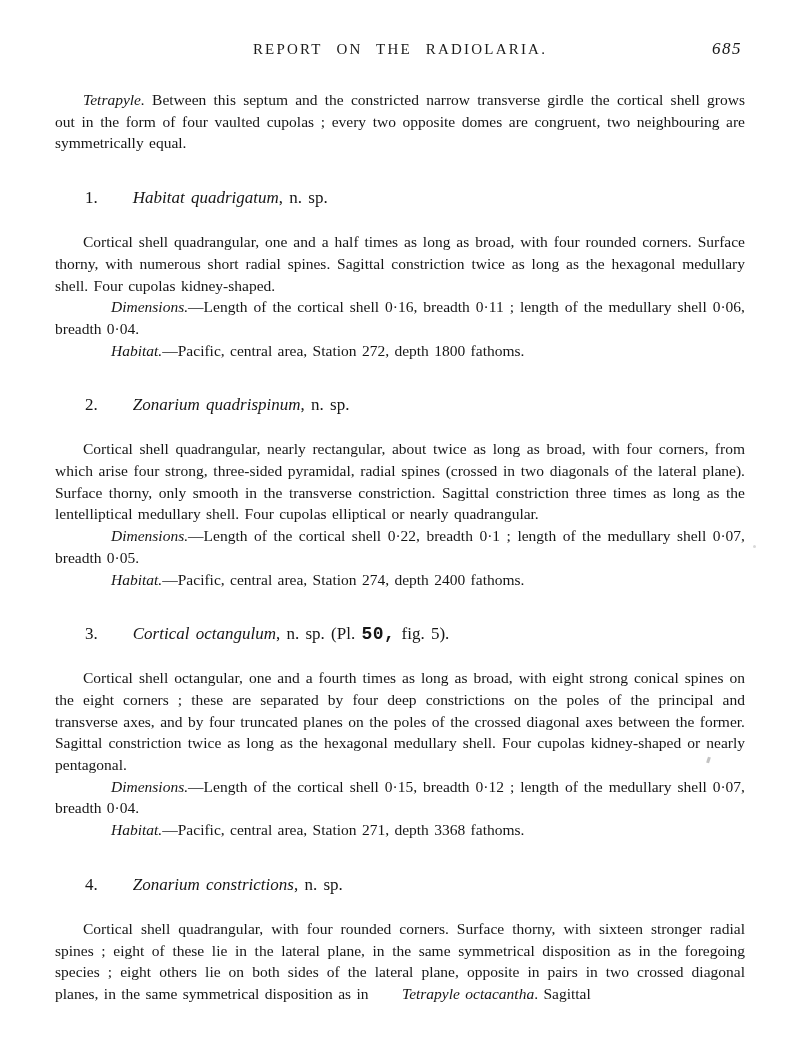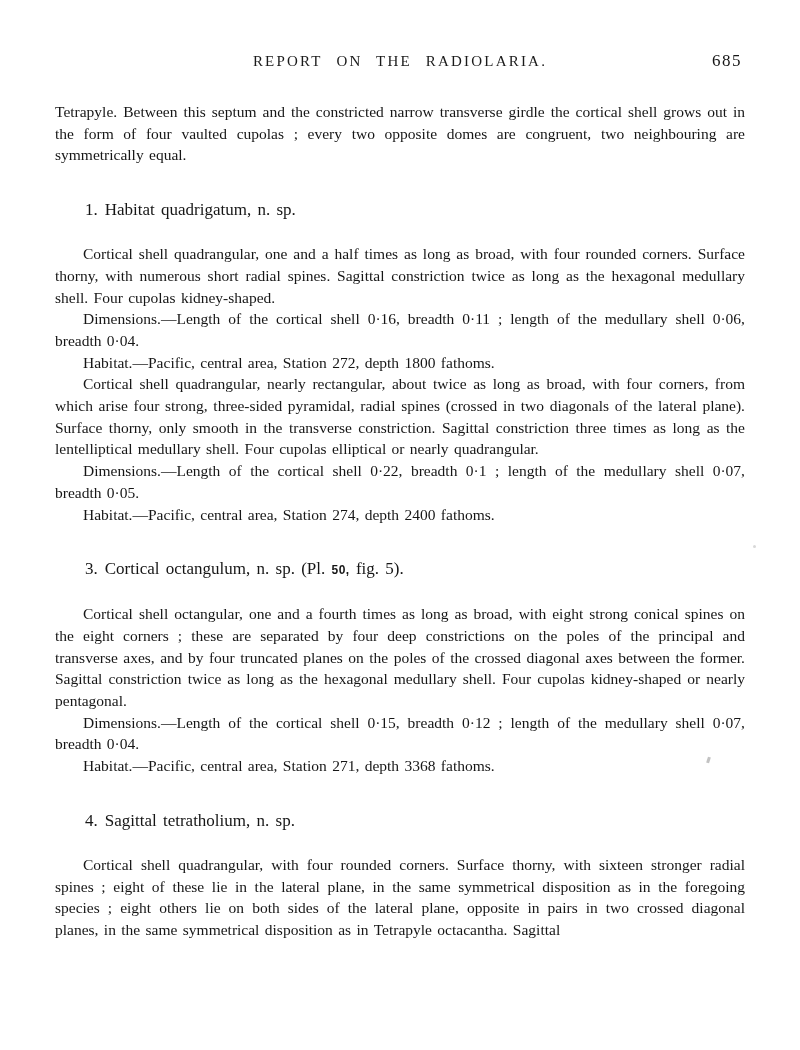--- a/index.html
+++ b/index.html
@@ -1,30 +1,30 @@
 <!DOCTYPE html>
 <html><head>
 <meta charset="utf-8">
 <style>
   html,body{margin:0;padding:0;background:#ffffff;}
   .page{
     position:relative;width:800px;height:1050px;background:#ffffff;overflow:hidden;
     font-family:"Liberation Serif","DejaVu Serif",serif;color:#161616;
   }
-  .content{position:absolute;left:55px;top:12px;width:690px;}
+  .content{position:absolute;left:55px;top:0;width:690px;}
   .running-header{position:relative;height:22px;margin-top:40px;text-align:center;}
   .header-title{font-size:15px;letter-spacing:2.2px;word-spacing:8px;color:#1a1a1a;}
-  .page-number{position:absolute;right:3px;top:-1px;font-size:17px;letter-spacing:1.5px;}
+  .page-number{position:absolute;right:3px;top:-1px;font-size:17px;letter-spacing:1.5px;font-style:italic;}
   .para{font-size:15.5px;line-height:21.7px;margin:0;text-align:justify;word-spacing:1.5px;}
   .intro{margin-top:27px;}
   .indent{text-indent:28px;}
   .section-heading{margin:33px 0 22px 30px;font-size:17px;font-weight:normal;line-height:22px;word-spacing:2px;}
   .section-heading .seg-p:first-child{margin-right:7px;}
-  .seg-i{}
-  .seg-b{font-family:Liberation Sans, sans-serif;font-weight:bold;font-size:12px;letter-spacing:.5px;}
+  .seg-i{font-style:italic;margin-left:28px;}
+  .seg-b{font-family:Liberation Mono, monospace;font-weight:bold;font-size:18px;letter-spacing:.5px;}
   .speck{position:absolute;background:#8f8f8f;opacity:.55;}
   .speck-1{left:707px;top:757px;width:3px;height:6px;transform:rotate(18deg);}
   .speck-2{left:753px;top:545px;width:3px;height:3px;border-radius:50%;opacity:.35;}
 </style>
 </head>
 <body>
 
 <div class="page">
   <div class="content">
     <div class="running-header">
@@ -33,31 +33,32 @@
     </div>
     <p class="para intro" id="intro"><span class="seg-i">Tetrapyle.</span><span class="seg-p">  Between this septum and the constricted narrow transverse girdle the cortical shell grows out in the form of four vaulted cupolas ; every two opposite domes are congruent, two neighbouring are symmetrically equal.</span></p>
     <div id="sections">
         <section>
           <h3 class="section-heading"><span class="seg-p">1.</span><span class="seg-i">Habitat quadrigatum</span><span class="seg-p">, n. sp.</span></h3>
           <p class="para indent"><span class="seg-p">Cortical shell quadrangular, one and a half times as long as broad, with four rounded corners. Surface thorny, with numerous short radial spines. Sagittal constriction twice as long as the hexagonal medullary shell. Four cupolas kidney-shaped.</span></p>
           <p class="para indent"><span class="seg-i">Dimensions.</span><span class="seg-p">—Length of the cortical shell 0·16, breadth 0·11 ; length of the medullary shell 0·06, breadth 0·04.</span></p>
           <p class="para indent"><span class="seg-i">Habitat.</span><span class="seg-p">—Pacific, central area, Station 272, depth 1800 fathoms.</span></p>
         </section>
         <section>
+          <h3 class="section-heading"><span class="seg-p">2.</span><span class="seg-i">Zonarium quadrispinum</span><span class="seg-p">, n. sp.</span></h3>
           <p class="para indent"><span class="seg-p">Cortical shell quadrangular, nearly rectangular, about twice as long as broad, with four corners, from which arise four strong, three-sided pyramidal, radial spines (crossed in two diagonals of the lateral plane). Surface thorny, only smooth in the transverse constriction. Sagittal constriction three times as long as the lentelliptical medullary shell. Four cupolas elliptical or nearly quadrangular.</span></p>
           <p class="para indent"><span class="seg-i">Dimensions.</span><span class="seg-p">—Length of the cortical shell 0·22, breadth 0·1 ; length of the medullary shell 0·07, breadth 0·05.</span></p>
           <p class="para indent"><span class="seg-i">Habitat.</span><span class="seg-p">—Pacific, central area, Station 274, depth 2400 fathoms.</span></p>
         </section>
         <section>
           <h3 class="section-heading"><span class="seg-p">3.</span><span class="seg-i">Cortical octangulum</span><span class="seg-p">, n. sp. (Pl. </span><span class="seg-b">50,</span><span class="seg-p"> fig. 5).</span></h3>
           <p class="para indent"><span class="seg-p">Cortical shell octangular, one and a fourth times as long as broad, with eight strong conical spines on the eight corners ; these are separated by four deep constrictions on the poles of the principal and transverse axes, and by four truncated planes on the poles of the crossed diagonal axes between the former. Sagittal constriction twice as long as the hexagonal medullary shell. Four cupolas kidney-shaped or nearly pentagonal.</span></p>
           <p class="para indent"><span class="seg-i">Dimensions.</span><span class="seg-p">—Length of the cortical shell 0·15, breadth 0·12 ; length of the medullary shell 0·07, breadth 0·04.</span></p>
           <p class="para indent"><span class="seg-i">Habitat.</span><span class="seg-p">—Pacific, central area, Station 271, depth 3368 fathoms.</span></p>
         </section>
         <section>
-          <h3 class="section-heading"><span class="seg-p">4.</span><span class="seg-i">Sagittal tetratholium</span><span class="seg-p">, n. sp.</span></h3>
+          <h3 class="section-heading"><span class="seg-p">4.</span><span class="seg-i">Zonarium constrictions</span><span class="seg-p">, n. sp.</span></h3>
           <p class="para indent"><span class="seg-p">Cortical shell quadrangular, with four rounded corners. Surface thorny, with sixteen stronger radial spines ; eight of these lie in the lateral plane, in the same symmetrical disposition as in the foregoing species ; eight others lie on both sides of the lateral plane, opposite in pairs in two crossed diagonal planes, in the same symmetrical disposition as in </span><span class="seg-i">Tetrapyle octacantha</span><span class="seg-p">. Sagittal</span></p>
         </section>
       </div>
   </div>
   <div class="speck speck-1"></div>
   <div class="speck speck-2"></div>
 </div>
 
 </body></html>

